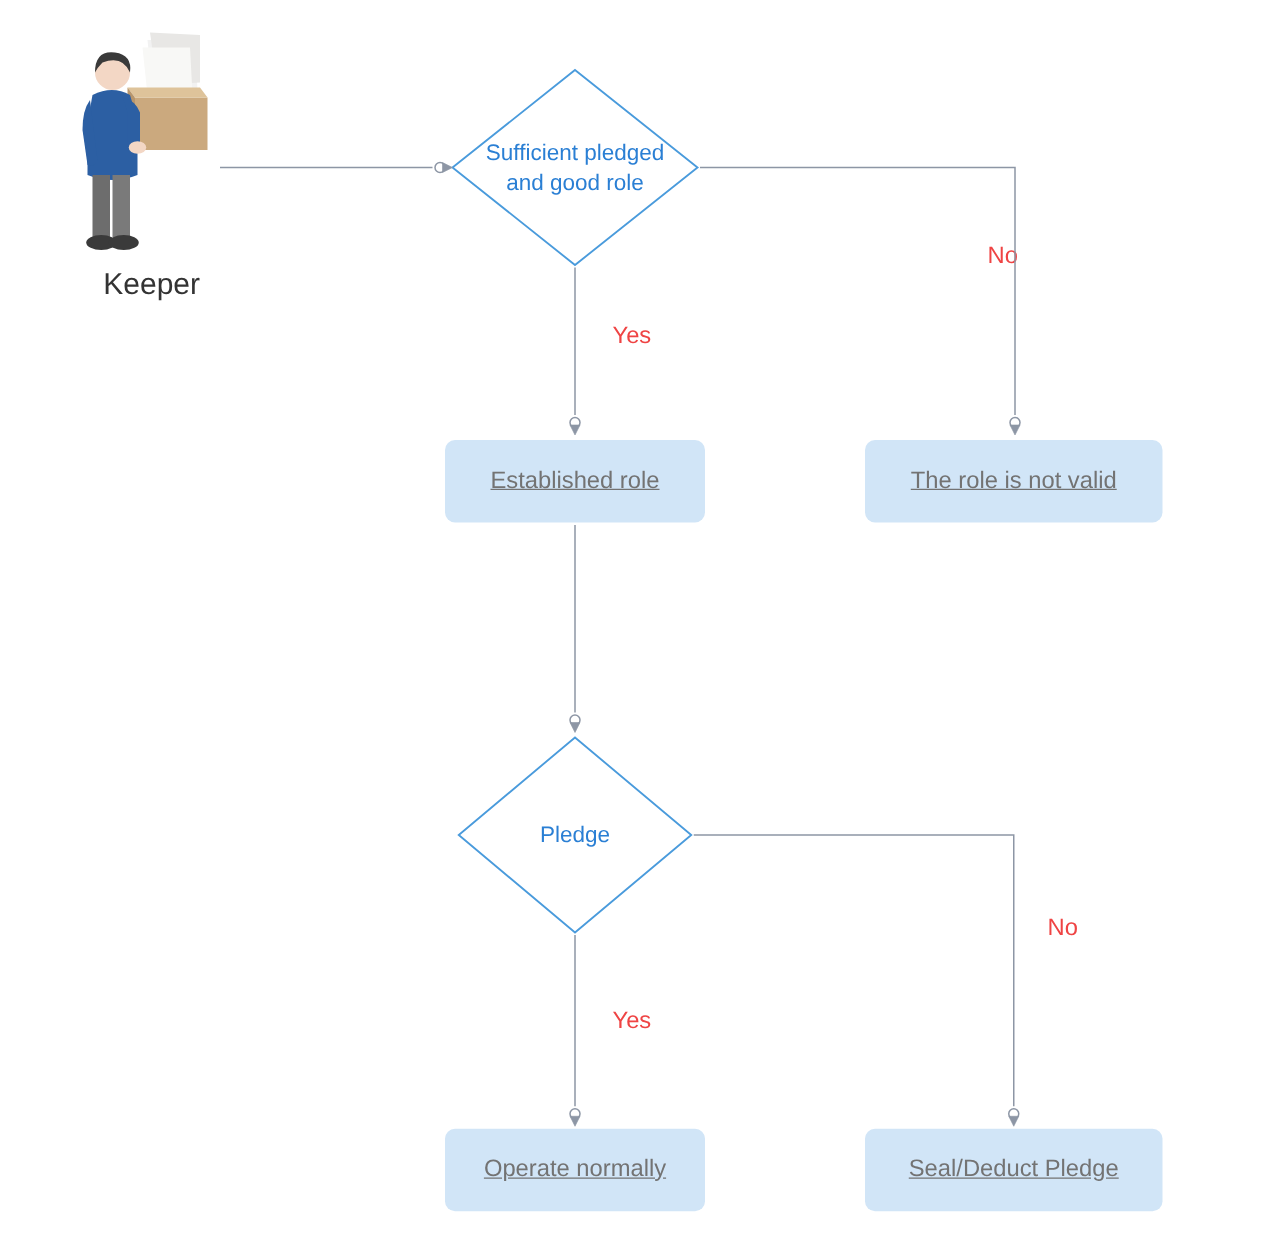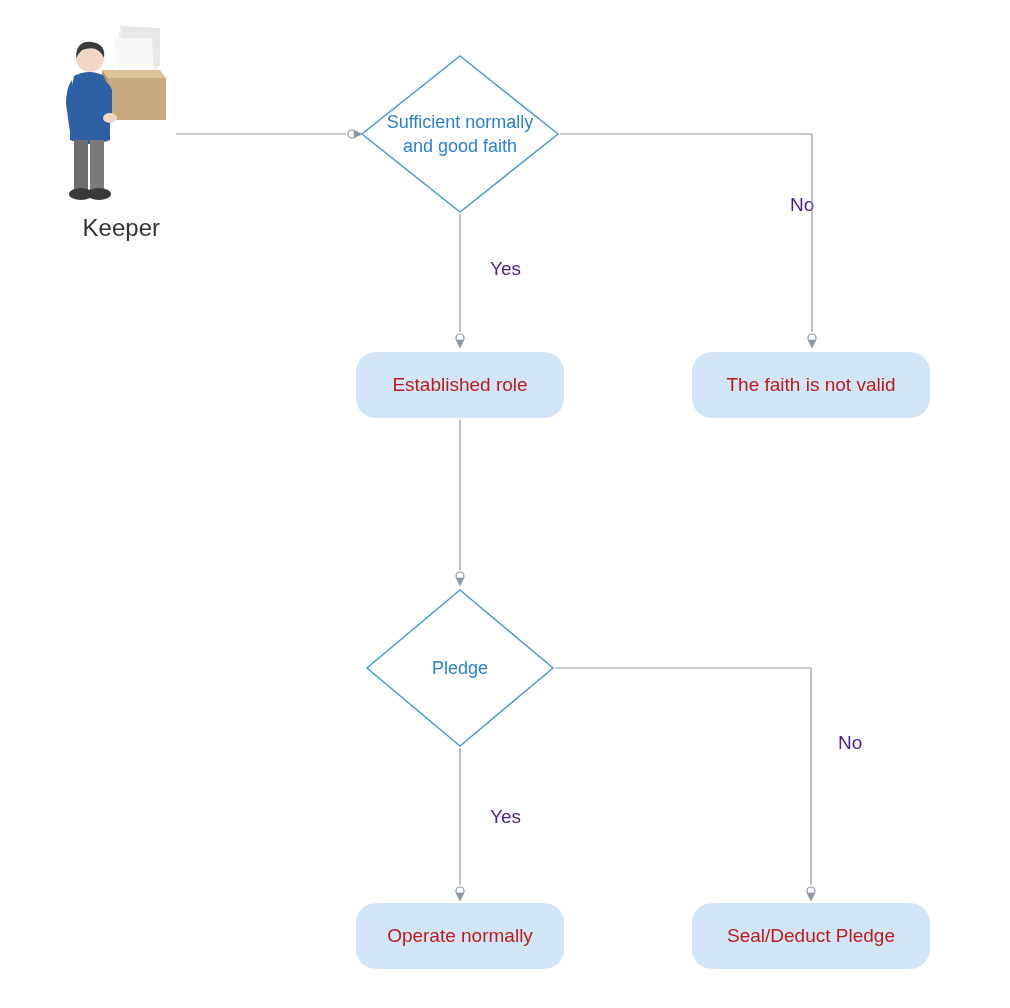--- a/index.html
+++ b/index.html
@@ -44,33 +44,34 @@
     font-size: 18px;
     line-height: 1.35;
     width: 150px;
   }
   .decision-text.single {
     width: 120px;
   }
   .process-box {
     position: absolute;
     background: #d1e5f7;
-    border-radius: 20px;
-    color: #b91c1c;
+    border-radius: 8px;
+    color: #737373;
     font-size: 19px;
     display: flex;
     align-items: center;
     justify-content: center;
     text-align: center;
     padding: 0 12px;
     box-sizing: border-box;
+    text-decoration: underline;
   }
   .edge-label {
     position: absolute;
-    color: #4c1d95;
+    color: #ef4444;
     font-size: 19px;
   }
   svg.connector {
     position: absolute;
     overflow: visible;
   }
   .conn-line {
     stroke: #8d96a5;
     stroke-width: 1.2;
     fill: none;
@@ -121,36 +122,36 @@
   <ellipse cx="33" cy="170" rx="12" ry="6" fill="#3a3a3a"></ellipse>
   <ellipse cx="51" cy="170" rx="12" ry="6" fill="#3a3a3a"></ellipse>
 </svg>
 
 <div class="keeper-label" style="left:60px; top:214px; width:100px;">Keeper</div>
 
 <div class="decision" style="left:460px; top:134px; width:200px; height:160px;">
   <svg class="decision-svg" width="200" height="160" viewBox="0 0 200 160">
     <polygon points="100,2 198,80 100,158 2,80" fill="#ffffff" stroke="#4a9bdc" stroke-width="1.5"></polygon>
   </svg>
-  <div class="decision-text">Sufficient normally and good faith</div>
+  <div class="decision-text">Sufficient pledged and good role</div>
 </div>
 
 <div class="decision" style="left:460px; top:668px; width:190px; height:160px;">
   <svg class="decision-svg" width="190" height="160" viewBox="0 0 190 160">
     <polygon points="95,2 188,80 95,158 2,80" fill="#ffffff" stroke="#4a9bdc" stroke-width="1.5"></polygon>
   </svg>
   <div class="decision-text single">Pledge</div>
 </div>
 
 <div class="process-box" style="left:356px; top:352px; width:208px; height:66px;">
   <span>Established role</span>
 </div>
 
 <div class="process-box" style="left:692px; top:352px; width:238px; height:66px;">
-  <span>The faith is not valid</span>
+  <span>The role is not valid</span>
 </div>
 
 <div class="process-box" style="left:692px; top:903px; width:238px; height:66px;">
   <span>Seal/Deduct Pledge</span>
 </div>
 
 <div class="process-box" style="left:356px; top:903px; width:208px; height:66px;">
   <span>Operate normally</span>
 </div>
 

